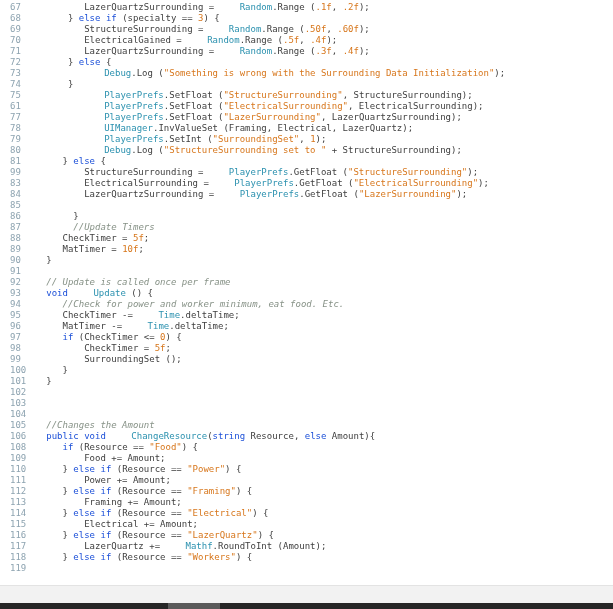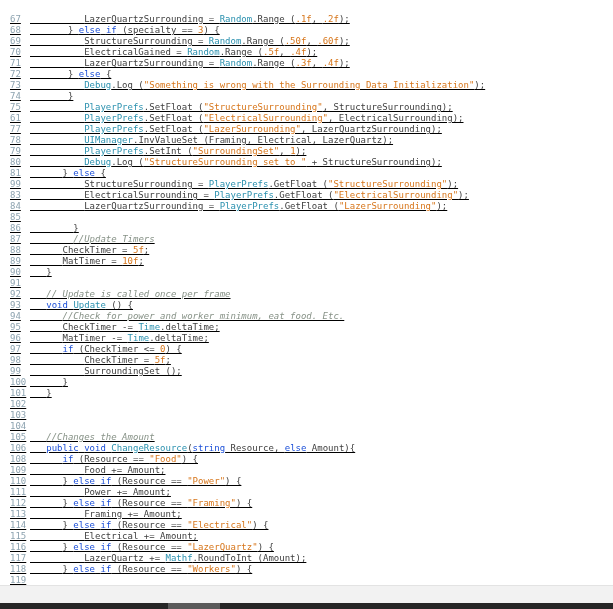--- a/index.html
+++ b/index.html
@@ -3,30 +3,30 @@
 <meta charset="utf-8">
 <style>
   html,body{margin:0;padding:0;}
   body{
     width:613px;height:609px;position:relative;overflow:hidden;
     background:#ffffff;
     font-family:"DejaVu Sans Mono","Liberation Mono",monospace;
   }
   .editor{
     position:absolute;left:0;top:0;right:0;height:585px;
-    padding-top:14px;overflow:hidden;background:#ffffff;text-decoration:underline;
+    padding-top:2px;overflow:hidden;background:#ffffff;
   }
   .line{display:flex;height:11px;line-height:11px;font-size:9px;white-space:pre;}
   .ln{
     flex:0 0 30px;width:30px;box-sizing:border-box;padding-left:10px;
     color:var(--line_number,#8da3b0);user-select:none;
   }
   .code{color:var(--plain,#404040);white-space:pre;}
   .k{color:var(--keyword,#1b4fd8);}
-  .t{color:var(--type,#2B91AF);}
+  .t{color:var(--type,#2B91AF);margin-left:20px;}
   .o{color:var(--literal,#d7761b);}
   .c{color:var(--comment,#879287);font-style:italic;}
   .p{color:var(--plain,#404040);}
   .scroll-strip{
     position:absolute;left:0;right:0;bottom:6px;height:18px;
     background:var(--strip,#f2f2f2);border-top:1px solid #e3e3e3;box-sizing:border-box;
   }
   .bottom-bar{
     position:absolute;left:0;right:0;bottom:0;height:6px;
     background:var(--taskbar,#262626);

